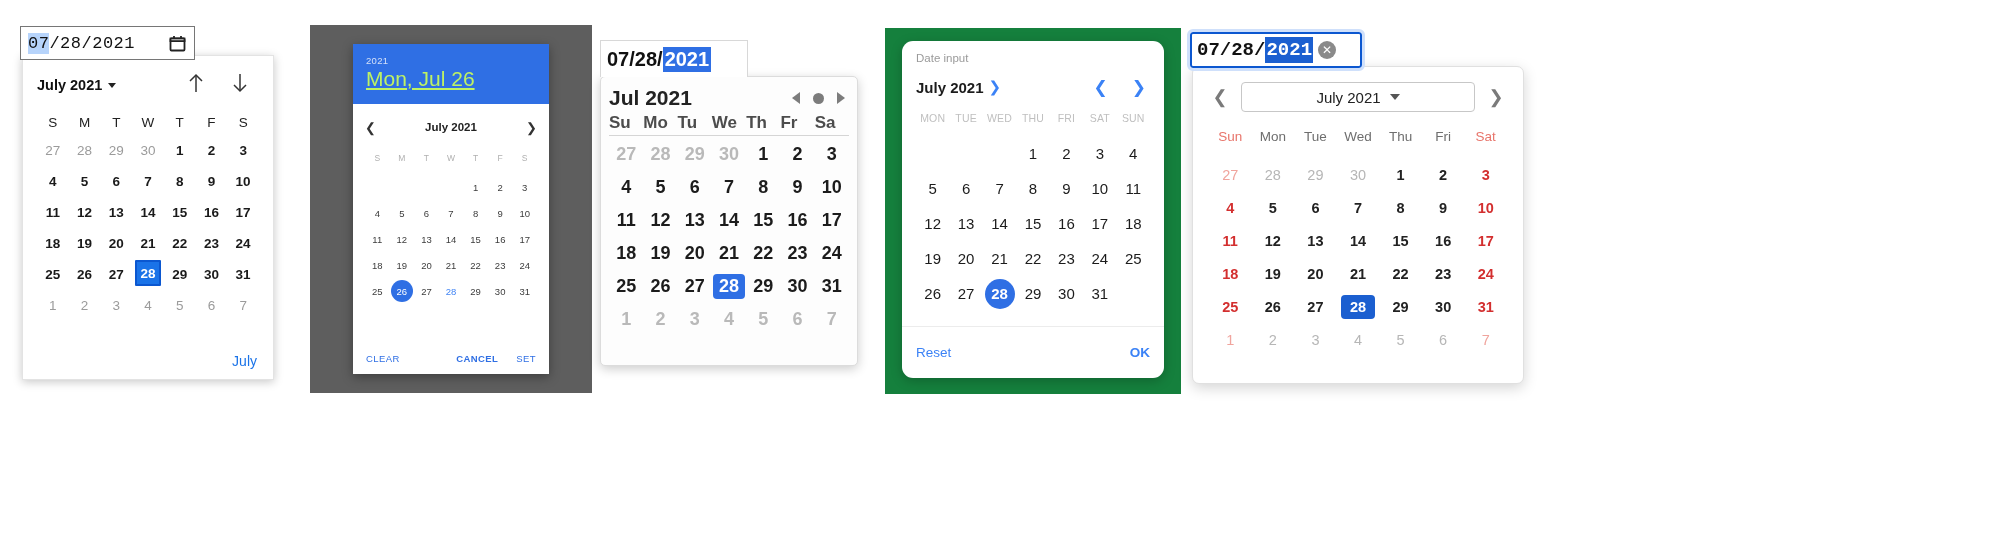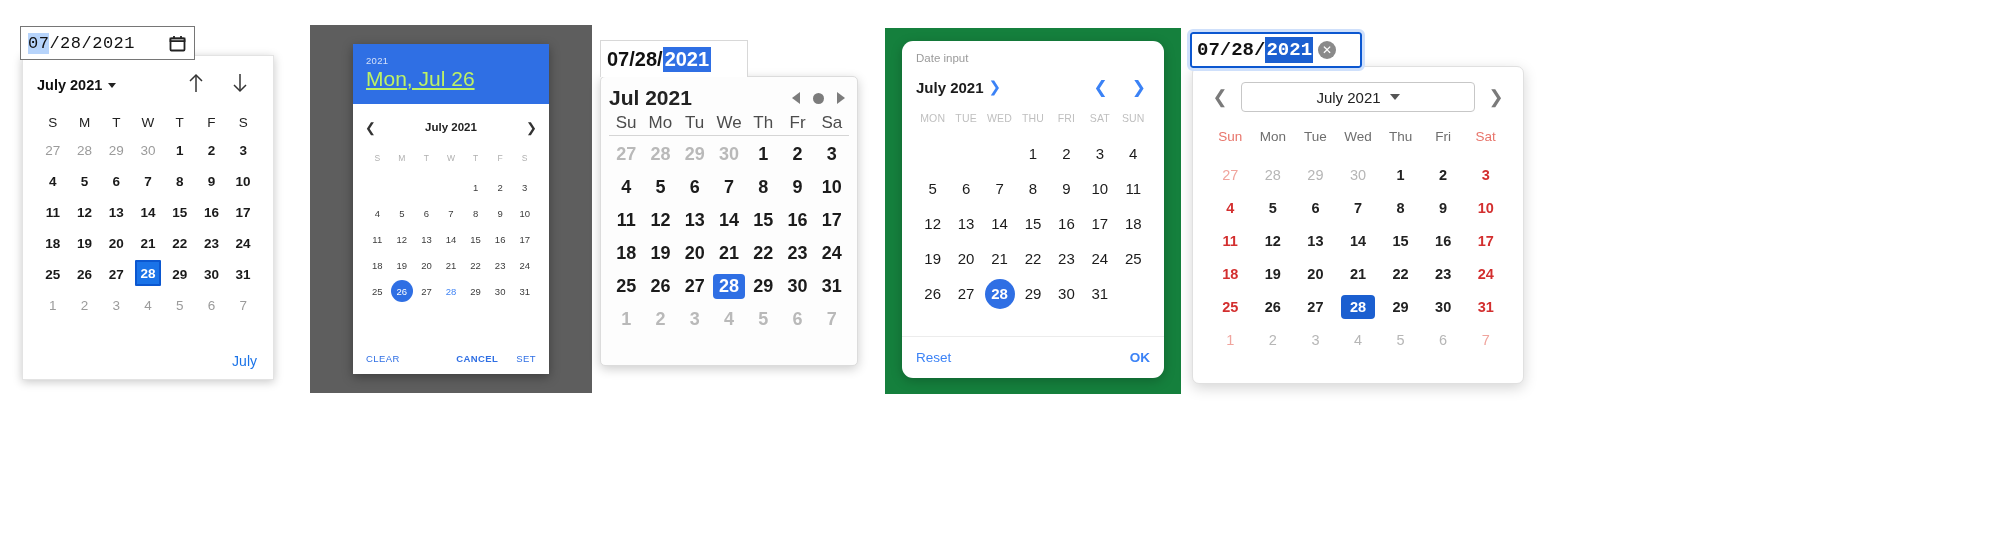--- a/index.html
+++ b/index.html
@@ -112,21 +112,21 @@
   .c3-head { display: flex; align-items: center; height: 30px; }
   .c3-title { font-size: 21px; font-weight: bold; color: #222; }
   .c3-navs { margin-left: auto; display: flex; align-items: center; gap: 13px; padding-right: 4px; }
   .c3-tri-l { width:0;height:0;border-top:6px solid transparent;border-bottom:6px solid transparent;border-right:8px solid #7c7c7c; }
   .c3-tri-r { width:0;height:0;border-top:6px solid transparent;border-bottom:6px solid transparent;border-left:8px solid #7c7c7c; }
   .c3-dot { width: 11px; height: 11px; border-radius: 50%; background: #7c7c7c; }
   .c3-dowrow {
     display: grid; grid-template-columns: repeat(7, 1fr);
     border-bottom: 1px solid #d5d5d5; padding-bottom: 2px;
   }
-  .c3-dow { text-align: center; font-size: 17px; font-weight: normal; color: #4c4c4c; }
+  .c3-dow { text-align: left; font-size: 17px; font-weight: bold; color: #4c4c4c; }
   .c3-grid { display: grid; grid-template-columns: repeat(7, 1fr); row-gap: 1px; margin-top: 2px; }
   .c3-day {
     height: 32px; display: flex; align-items: center; justify-content: center;
     font-size: 18px; font-weight: bold; color: #1c1c1c;
   }
   .c3-day.mute { color: #b9b9b9; }
   .c3-day.sel span {
     background: #2f6fe4; color: #fff; border-radius: 4px;
     padding: 2px 6px; display: inline-block; min-width: 30px; text-align: center;
   }
@@ -153,21 +153,21 @@
   }
   .c4-day {
     height: 33px; display: flex; align-items: center; justify-content: center;
     font-size: 15px; color: #1c1c1c;
   }
   .c4-day.sel span {
     width: 30px; height: 30px; border-radius: 50%; background: #2f6fe4; color: #fff;
     display: flex; align-items: center; justify-content: center; font-weight: bold;
   }
   .c4-footer {
-    position: absolute; left: 0; right: 0; bottom: 0; height: 42px;
+    position: absolute; left: 0; right: 0; bottom: 0; height: 52px;
     border-top: 1px solid #ececec; display: flex; align-items: center;
     padding: 0 14px; font-size: 13.5px; color: #3b82f6;
   }
   .c4-ok { margin-left: auto; font-weight: bold; }
 
   
   #panel5 { position: absolute; left: 1186px; top: 10px; width: 828px; height: 400px; }
   .c5-input {
     position: absolute; left: 4px; top: 22px; width: 172px; height: 36px;
     background: #fff; border: 2px solid #0b57d0; border-radius: 3px;

